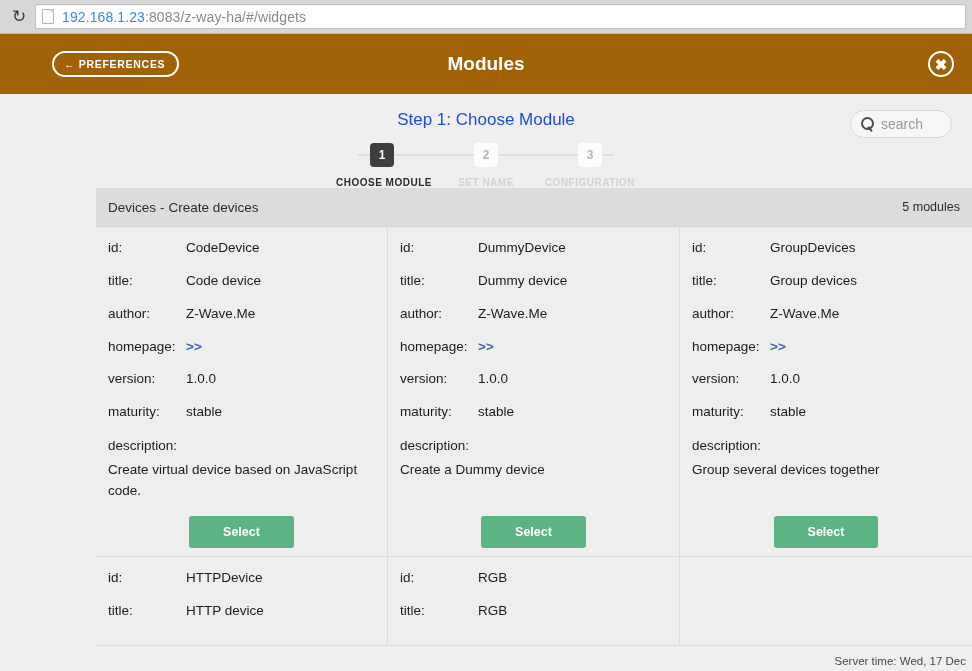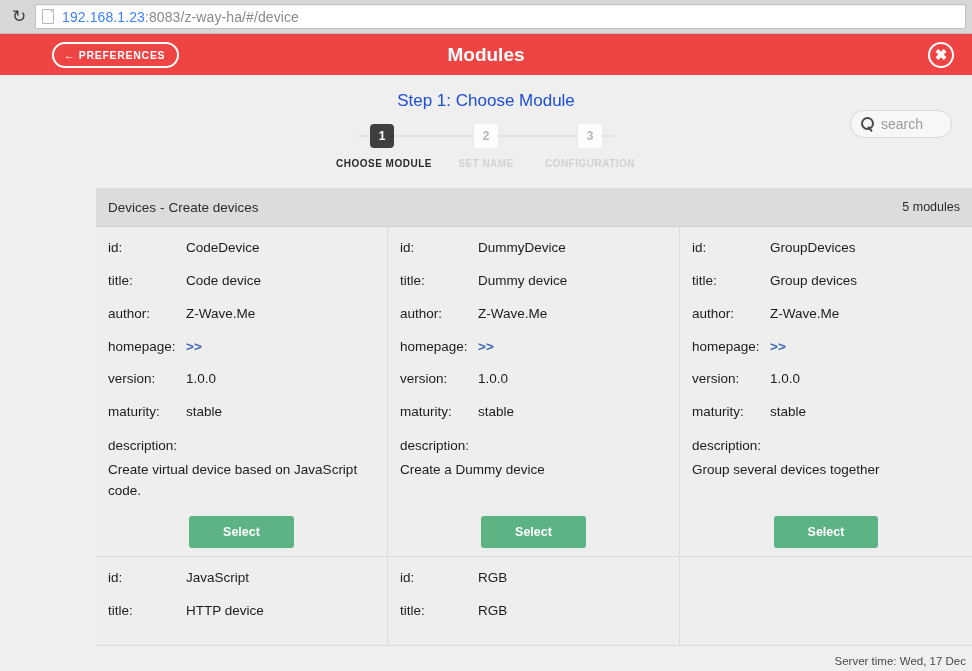--- a/index.html
+++ b/index.html
@@ -43,22 +43,22 @@
   .doc-icon::after {
     content: ""; position: absolute; right: -1px; top: -1px;
     border-width: 0 5px 5px 0; border-style: solid;
     border-color: transparent #c9c9c9 transparent transparent;
   }
   .url-text { font-size: 14px; color: #8a8a8a; white-space: nowrap; letter-spacing: .1px; }
   .url-text .host { color: #3b82f6; }
 
   
   .app-header {
-    height: 41px; width: 972px;
-    background: #ef4444;
+    height: 60px; width: 972px;
+    background: #a16207;
     display: flex; align-items: center;
     position: relative;
   }
   .pref-btn {
     margin-left: 52px;
     border: 2px solid #ffffff;
     border-radius: 14px;
     color: #ffffff;
     font-size: 10.5px; font-weight: bold;
     letter-spacing: .7px;
@@ -196,21 +196,21 @@
     white-space: nowrap;
   }
 </style>
 </head>
 <body>
 
 <div class="browser-bar">
   <div class="reload-icon">↻</div>
   <div class="url-field">
     <div class="doc-icon"></div>
-    <div class="url-text"><span class="host">192.168.1.23</span><span>:8083/z-way-ha/#/device</span></div>
+    <div class="url-text"><span class="host">192.168.1.23</span><span>:8083/z-way-ha/#/widgets</span></div>
   </div>
 </div>
 
 <div class="app-header">
   <button class="pref-btn">← PREFERENCES</button>
   <div class="app-title">Modules</div>
   <div class="close-btn">✖</div>
 </div>
 
 <div class="wizard">
@@ -338,21 +338,21 @@
       <div class="desc-label">description:</div>
       <div class="desc-text">Group several devices together</div>
       <div class="select-wrap">
         <button class="select-btn">Select</button>
       </div>
     </div>
 
     <div class="card">
       <div class="row">
           <span class="k">id:</span>
-          <span class="v">JavaScript</span>
+          <span class="v">HTTPDevice</span>
         </div>
       <div class="row">
           <span class="k">title:</span>
           <span class="v">HTTP device</span>
         </div>
     </div>
 
     <div class="card">
       <div class="row">
           <span class="k">id:</span>

